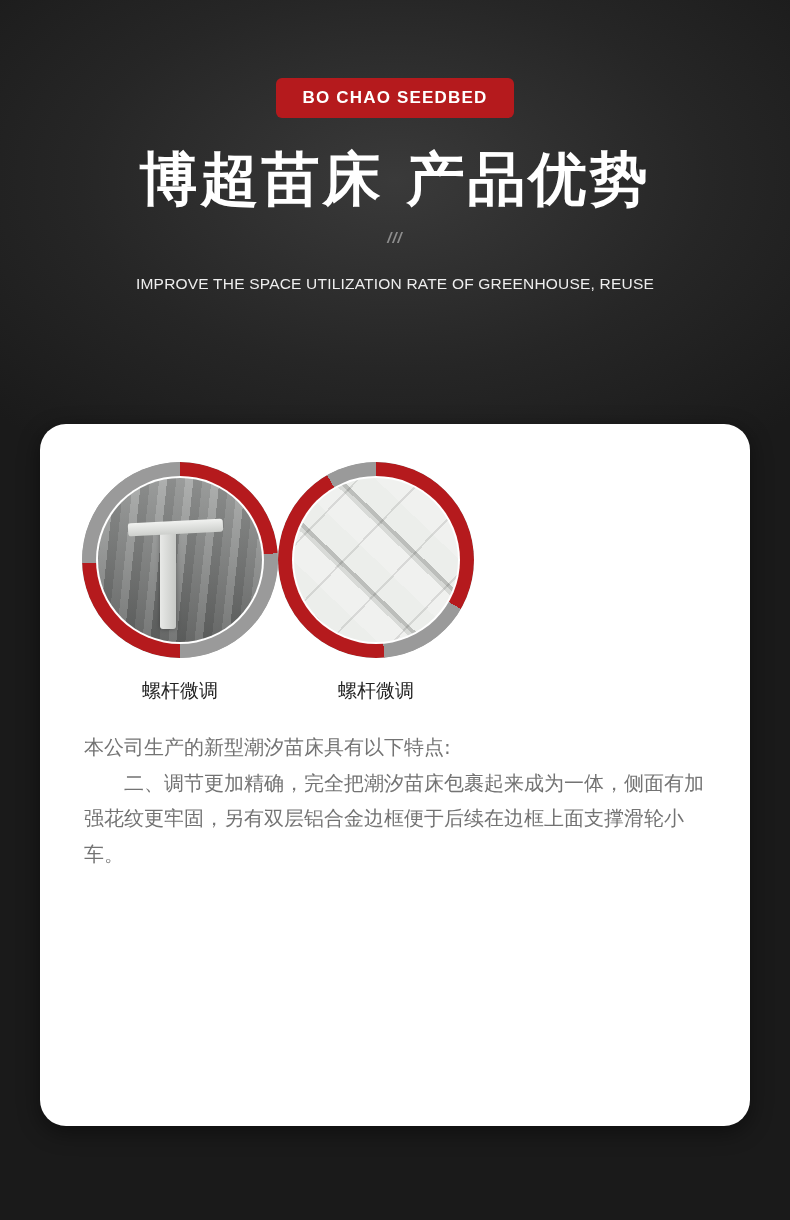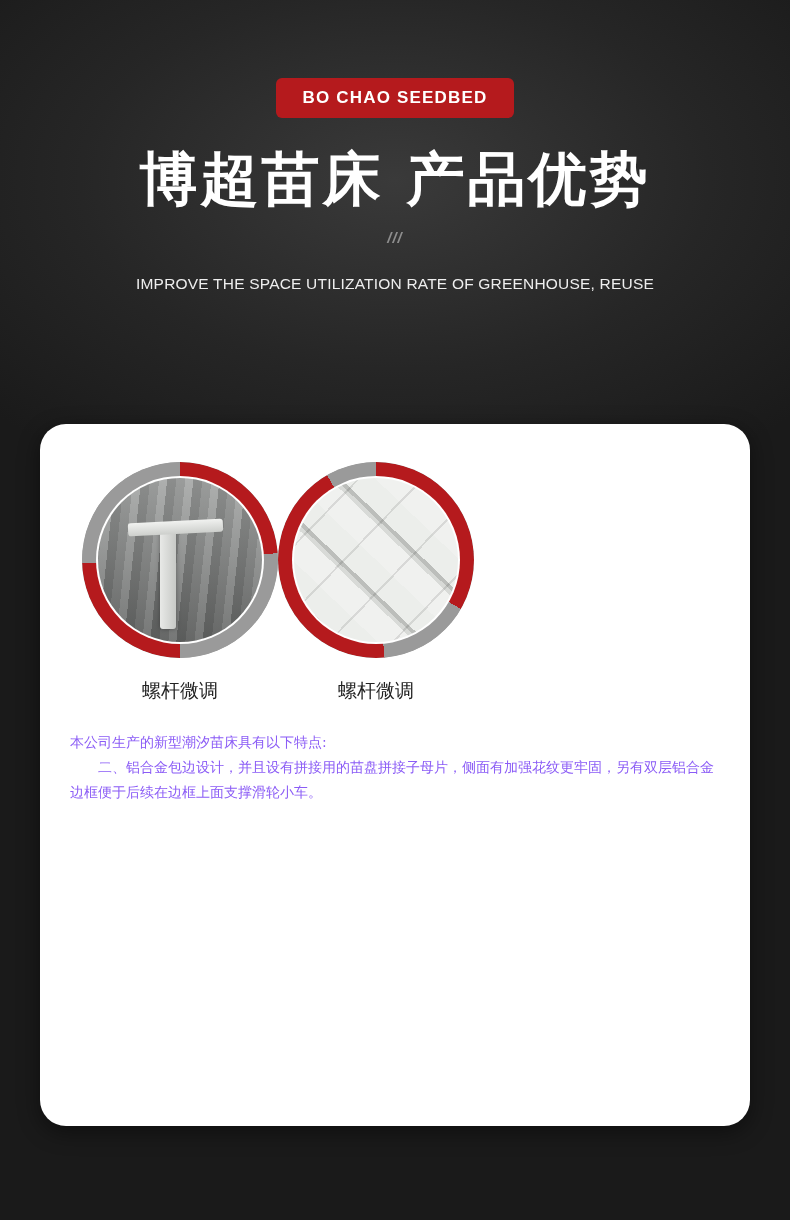--- a/index.html
+++ b/index.html
@@ -226,23 +226,23 @@
   .circle-caption {
     margin-top: 20px;
     font-size: 19px;
     color: #222222;
     font-family: "DejaVu Sans", "Liberation Sans", sans-serif;
     white-space: nowrap;
   }
 
   
   .body-text {
-    padding: 26px 36px 0 30px;
-    color: #8b5cf6;
-    font-size: 14px;
+    padding: 26px 36px 0 44px;
+    color: #737373;
+    font-size: 20px;
     line-height: 1.78;
     font-family: "DejaVu Sans", "Liberation Sans", sans-serif;
   }
   .body-text p { margin: 0; }
   .body-text p.indent { text-indent: 2em; }
 </style>
 </head>
 <body>
 
 <div class="page">
@@ -276,17 +276,17 @@
           <div class="ring-mask"></div>
           <div class="photo photo3"></div>
         </div>
         <div class="circle-caption">螺杆微调</div>
       </div>
 
     </div>
 
     <div class="body-text">
       <p>本公司生产的新型潮汐苗床具有以下特点:</p>
-      <p class="indent">二、铝合金包边设计，并且设有拼接用的苗盘拼接子母片，侧面有加强花纹更牢固，另有双层铝合金边框便于后续在边框上面支撑滑轮小车。</p>
+      <p class="indent">二、调节更加精确，完全把潮汐苗床包裹起来成为一体，侧面有加强花纹更牢固，另有双层铝合金边框便于后续在边框上面支撑滑轮小车。</p>
     </div>
 
   </div>
 </div>
 
 </body></html>

